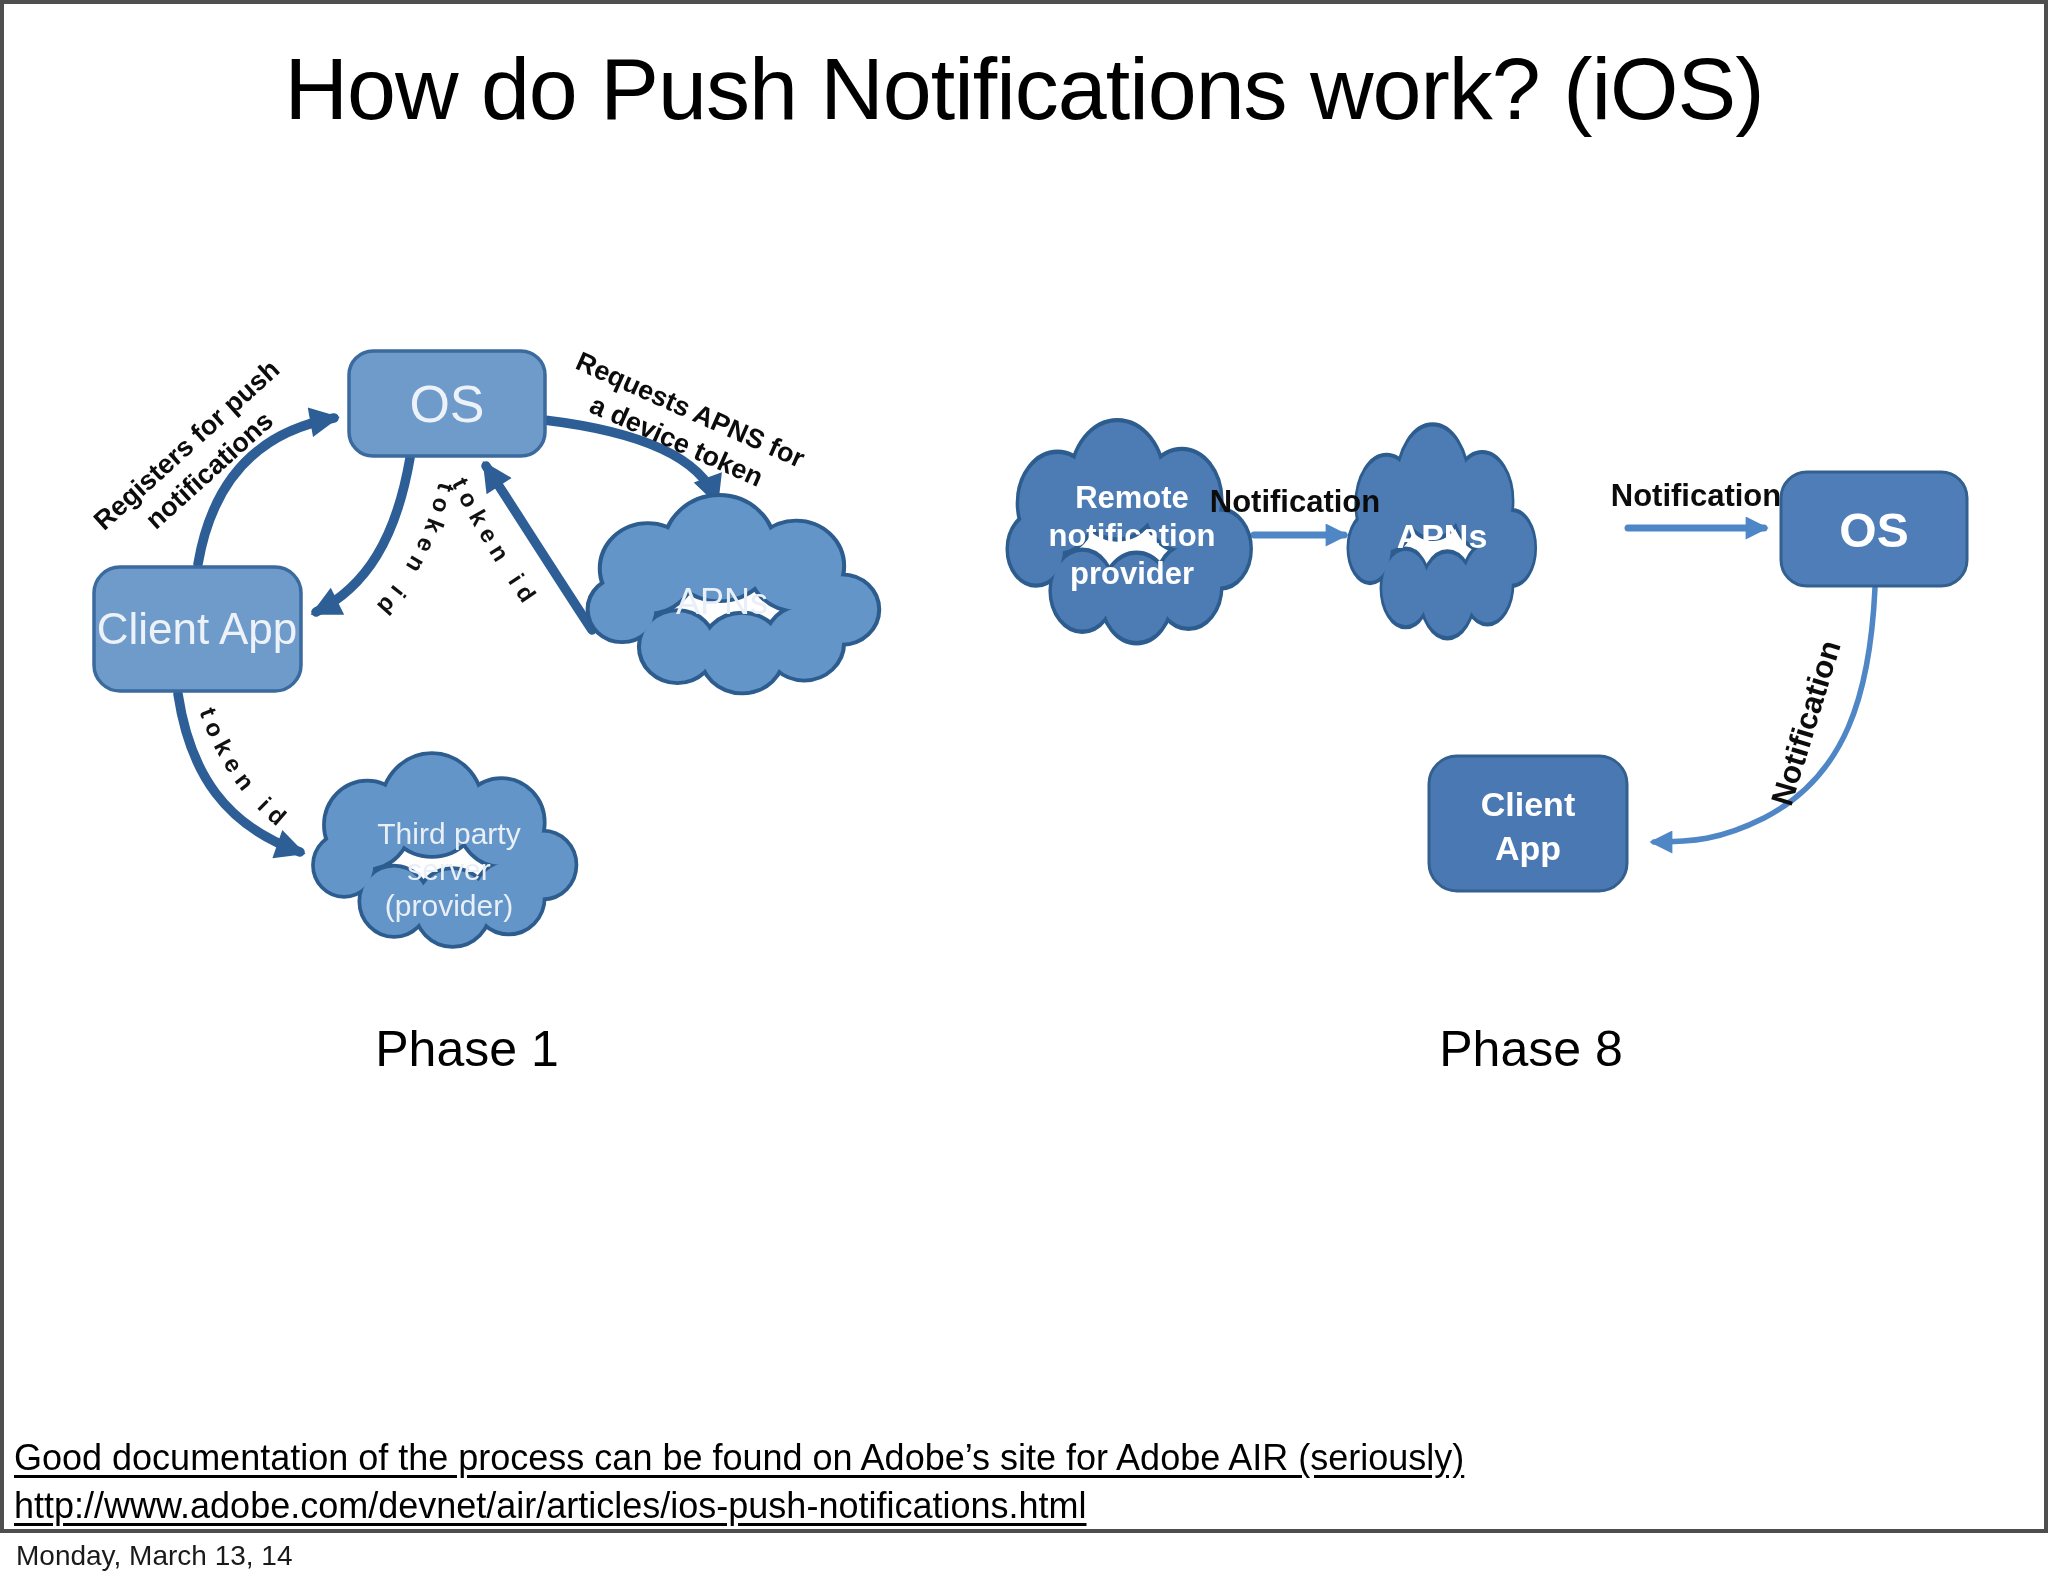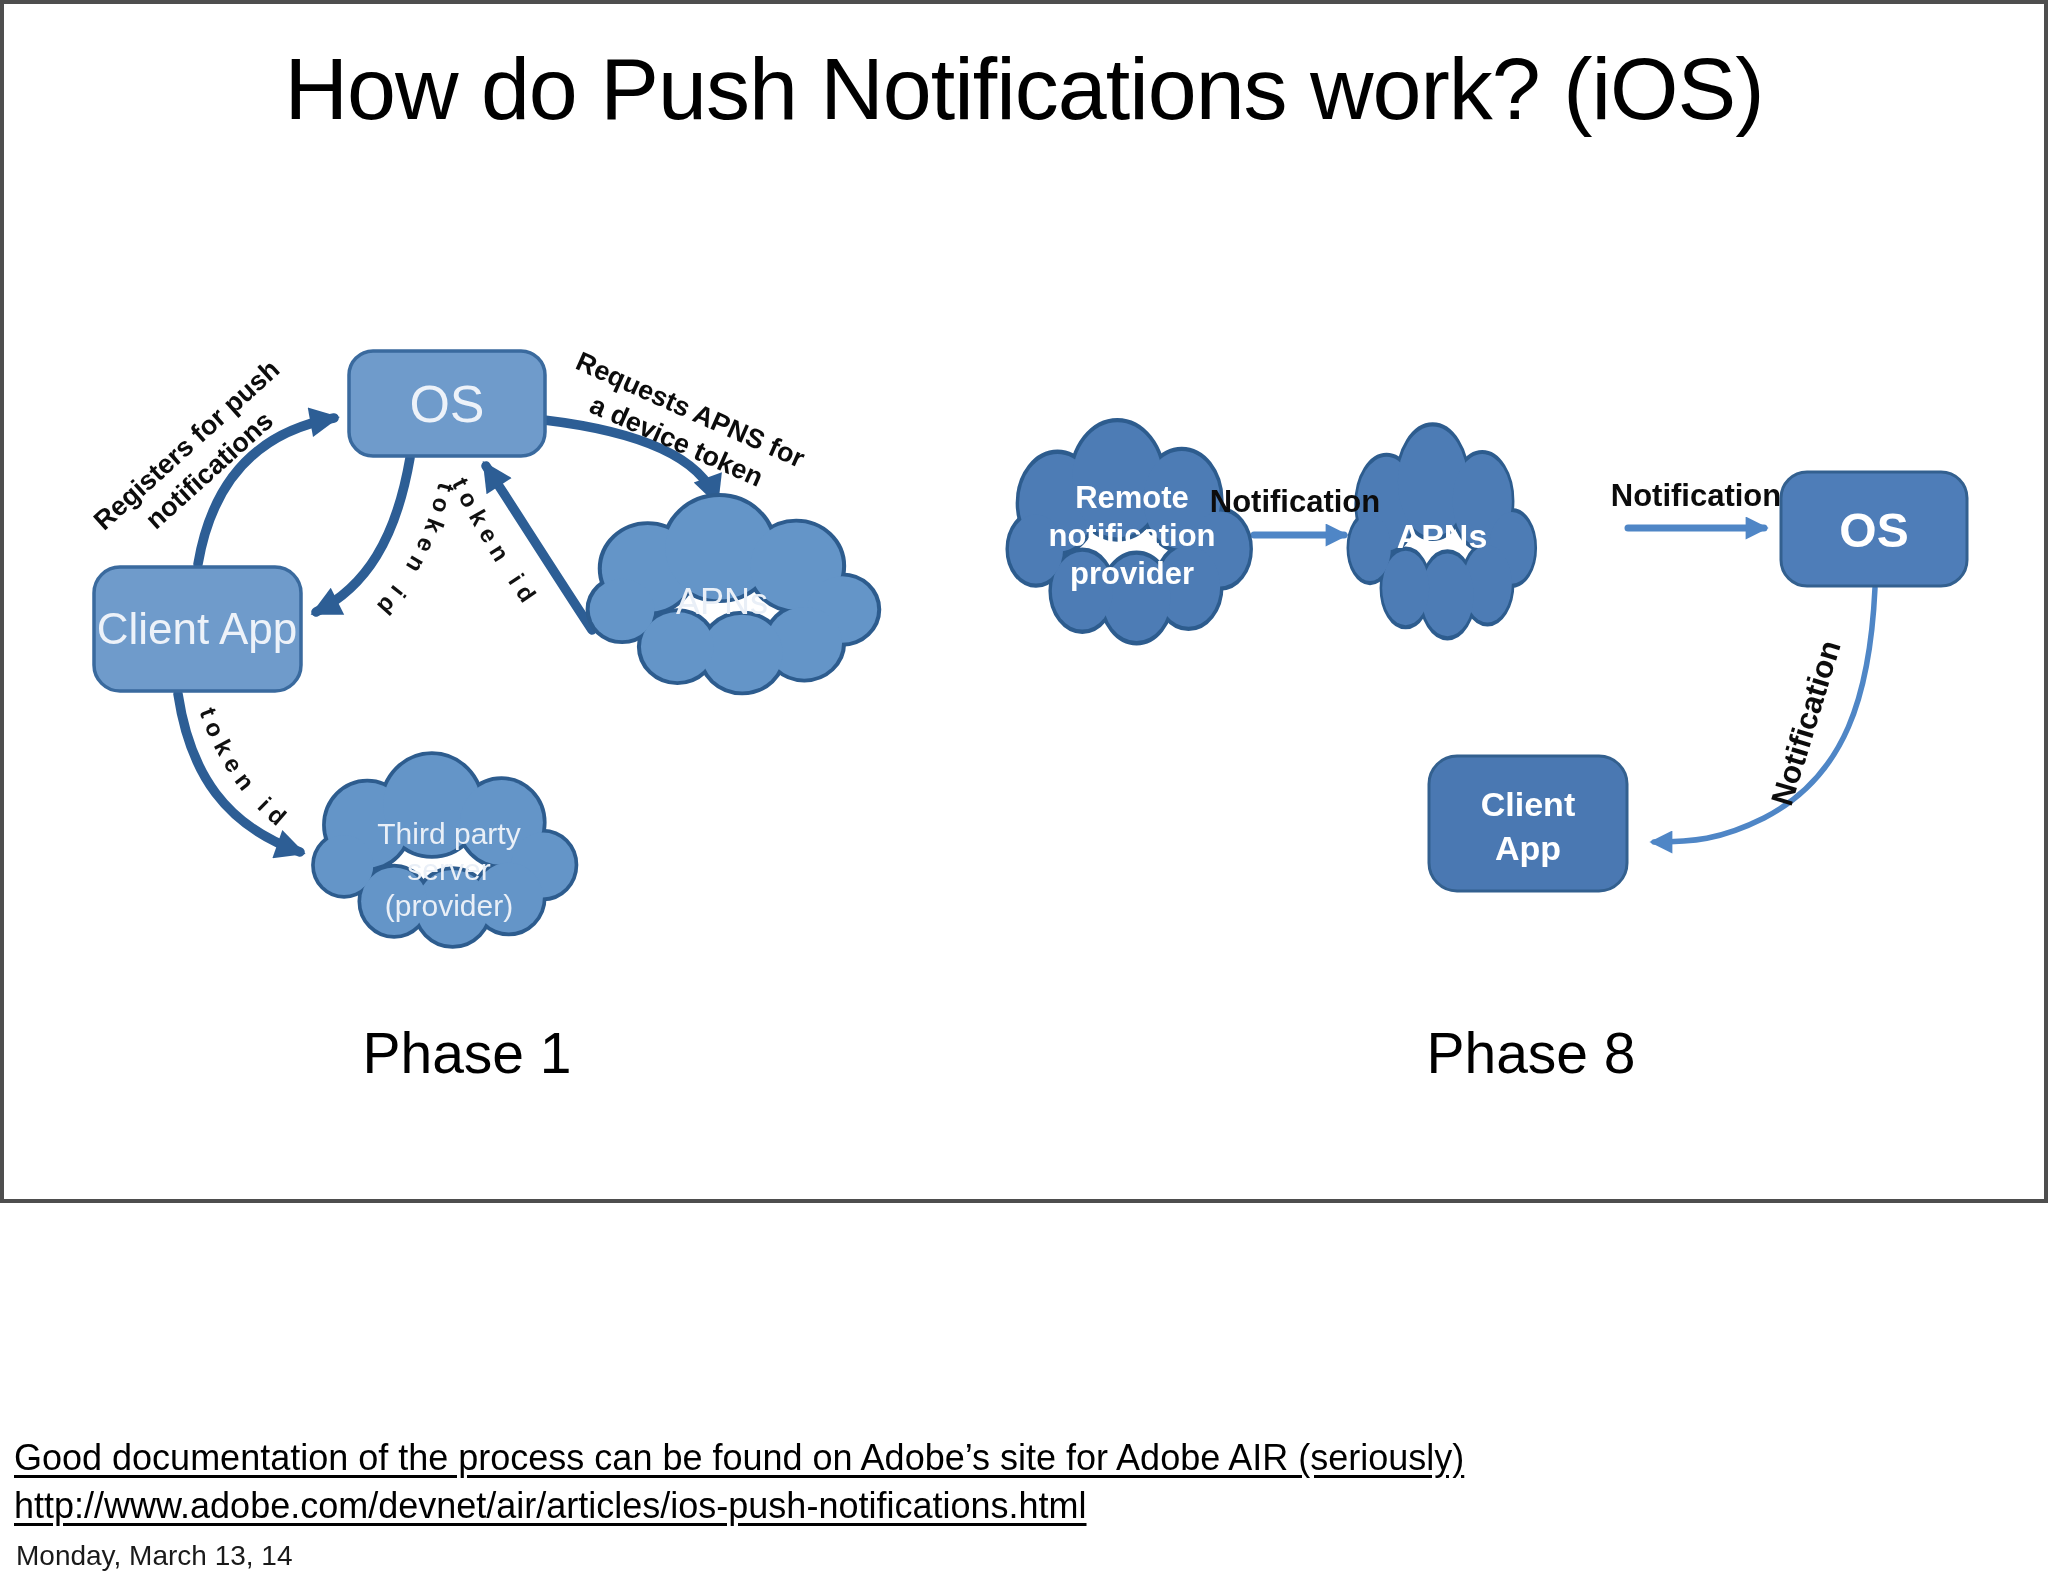--- a/index.html
+++ b/index.html
@@ -1,24 +1,24 @@
 <!DOCTYPE html>
 <html><head>
 <meta charset="utf-8">
 <style>
   html,body{margin:0;padding:0;background:#ffffff;}
   body{font-family:"Liberation Sans", sans-serif;}
   #stage{position:relative;width:2048px;height:1576px;background:#ffffff;overflow:hidden;}
-  .slide{position:absolute;left:0;top:0;width:2048px;height:1203px;background:#ffffff;
+  .slide{position:absolute;left:0;top:0;width:2048px;height:1533px;background:#ffffff;
          border:4px solid #4e4e4e;box-sizing:border-box;}
   .title{position:absolute;left:0;top:34px;width:2040px;text-align:center;
          font-size:88px;font-weight:400;color:#000;letter-spacing:-1px;white-space:nowrap;}
   .diagram-svg{position:absolute;left:0;top:0;width:2040px;height:1525px;}
   .phase-label{position:absolute;top:1016px;width:400px;text-align:center;
-               font-size:57px;color:#000;white-space:nowrap;}
+               font-size:50px;color:#000;white-space:nowrap;}
   .phase-1{left:263px;} .phase-2{left:1327px;}
   .footer-links{position:absolute;left:10px;top:1430px;width:2020px;
                 font-size:36px;color:#000;line-height:1.33;}
   .footer-links .link-line{text-decoration:underline;text-underline-offset:5px;cursor:pointer;}
   .datebar{position:absolute;left:16px;top:1540px;font-size:28px;color:#1a1a1a;
            font-family:"Liberation Sans", sans-serif;}
   
   .box-p1{fill:#6f9bcb;stroke:#3a6a9e;stroke-width:3.5;}
   .box-p2{fill:#4e7db8;stroke:#33608f;stroke-width:3;}
   .box-p2b{fill:#4a78b2;stroke:#33608f;stroke-width:3;}

